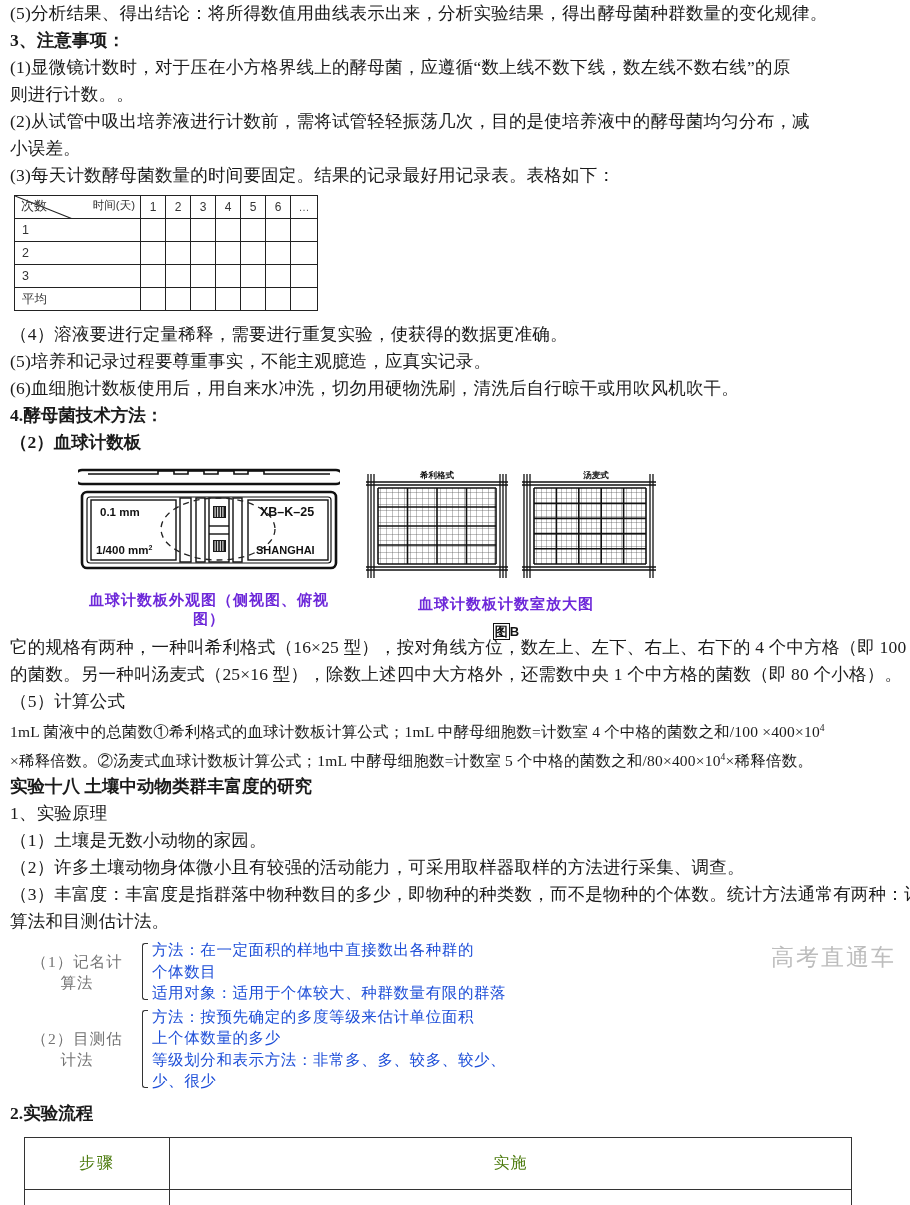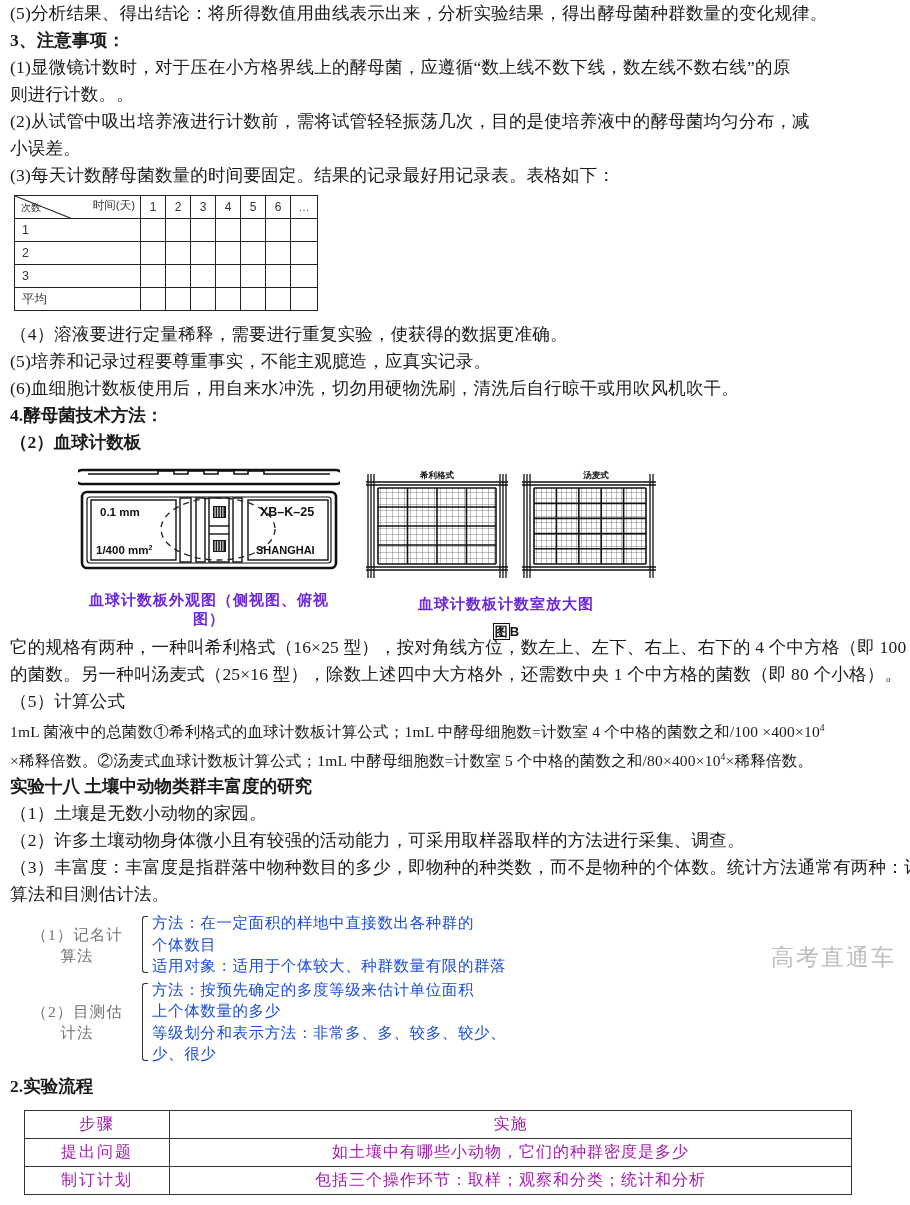--- a/index.html
+++ b/index.html
@@ -80,21 +80,21 @@
   }
   .diag-top {
     position: absolute;
     top: 2px; right: 5px;
     font-size: 11.5px;
     color: #333;
   }
   .diag-bot {
     position: absolute;
     bottom: 3px; left: 6px;
-    font-size: 10px;
+    font-size: 13px;
     color: #333;
   }
 
   
   .figs {
     position: relative;
     height: 168px;
     margin-top: 10px;
   }
   .fig-left {
@@ -175,22 +175,22 @@
   table.flow {
     border-collapse: collapse;
     table-layout: fixed;
     width: 828px;
   }
   table.flow td {
     border: 1px solid #333;
     height: 27px;
     font-size: 16px;
     font-family: Liberation Mono, monospace;
-    color: #a21caf;
-    padding: 0 4px;
+    color: #4d7c0f;
+    padding: 12px 4px;
     text-align: center;
     letter-spacing: 2px;
   }
   table.flow td.c1 { width: 136px; }
   table.flow td.c2 { letter-spacing: 1px; }
 
   .watermark {
     position: absolute;
     right: 14px;
     bottom: 48px;
@@ -407,20 +407,21 @@
     </div>
   </div>
 
   <div class="ln">它的规格有两种，一种叫希利格式（16×25 型），按对角线方位，数左上、左下、右上、右下的 4 个中方格（即 100 小格）</div>
   <div class="ln">的菌数。另一种叫汤麦式（25×16 型），除数上述四中大方格外，还需数中央 1 个中方格的菌数（即 80 个小格）。</div>
   <div class="ln">（5）计算公式</div>
   <div class="ln small"><span>1mL 菌液中的总菌数①希利格式的血球计数板计算公式；1mL 中酵母细胞数=计数室 4 个中格的菌数之和/100 ×400×10</span><sup>4</sup></div>
   <div class="ln small"><span>×稀释倍数。②汤麦式血球计数板计算公式；1mL 中酵母细胞数=计数室 5 个中格的菌数之和/80×400×10</span><sup>4</sup><span>×稀释倍数。</span></div>
 
   <div class="sec-head">实验十八  土壤中动物类群丰富度的研究</div>
+  <div class="ln">1、实验原理</div>
   <div class="ln">（1）土壤是无数小动物的家园。</div>
   <div class="ln">（2）许多土壤动物身体微小且有较强的活动能力，可采用取样器取样的方法进行采集、调查。</div>
   <div class="ln">（3）丰富度：丰富度是指群落中物种数目的多少，即物种的种类数，而不是物种的个体数。统计方法通常有两种：记名计</div>
   <div class="ln">算法和目测估计法。</div>
 
   <div class="brace-block">
 
     <div class="brace-row">
       <div class="brace-label">
         <div>（1）记名计</div>

